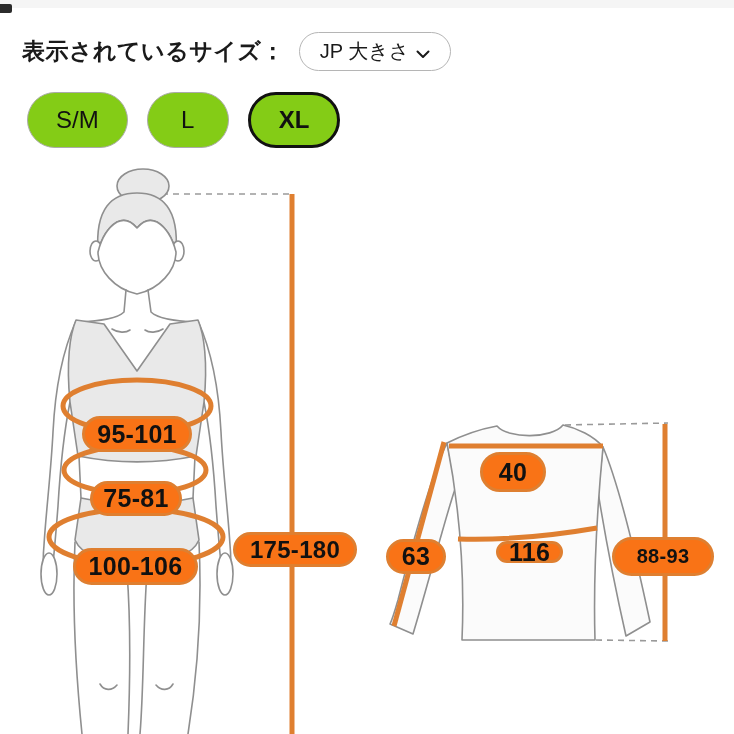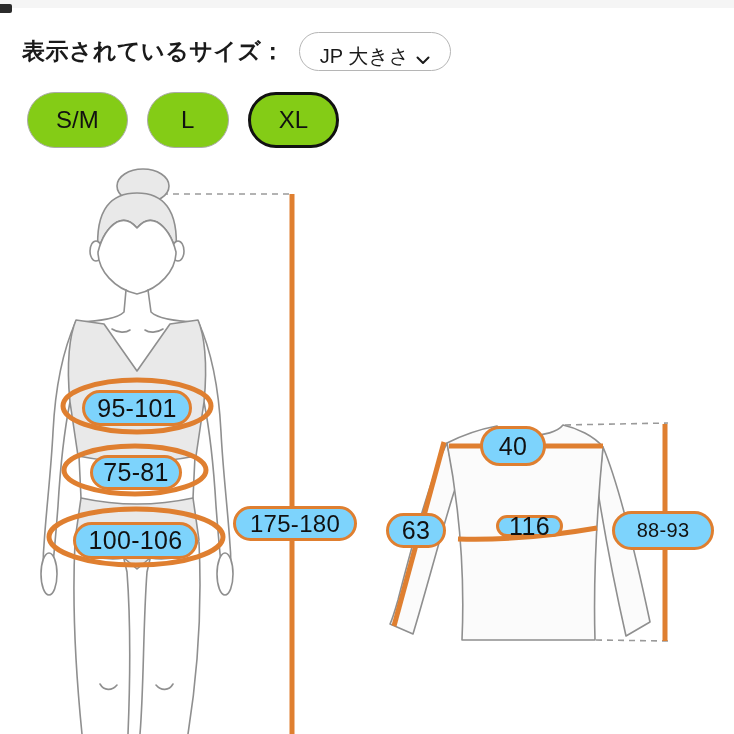--- a/index.html
+++ b/index.html
@@ -8,44 +8,44 @@
     background:#fff;font-family:"Liberation Sans","DejaVu Sans",sans-serif;
     color:#1a1a1a;
   }
   .top-strip{position:absolute;left:0;top:0;width:734px;height:8px;background:#f5f5f5;}
   .corner-fragment{position:absolute;left:0;top:4px;width:12px;height:9px;background:#2b2b2b;border-radius:0 2px 2px 0;}
 
   
   .header{position:absolute;left:22px;top:30px;width:700px;height:42px;display:flex;align-items:center;}
   .header-label{font-size:23px;font-weight:600;letter-spacing:.5px;}
   .unit-btn{
-    margin-left:14px;height:39px;padding:0 20px;display:inline-flex;align-items:flex-end;gap:7px;
+    margin-left:14px;height:39px;padding:0 20px;display:inline-flex;align-items:center;gap:7px;
     border:1.5px solid #b5b5b5;border-radius:999px;background:#fff;font-size:20px;color:#1a1a1a;
   }
   .chev{display:inline-block;margin-top:2px;}
 
   
   .size-row{position:absolute;left:27px;top:92px;display:flex;gap:19px;}
   .size-pill{
     height:56px;min-width:82px;padding:0 28px;box-sizing:border-box;
     display:flex;align-items:center;justify-content:center;
     border:1.5px solid #ababab;border-radius:29px;background:#84cc16;
     font-size:24px;color:#111;
   }
-  .size-pill.selected{border:3px solid #111;font-weight:400;}
+  .size-pill.selected{border:3px solid #111;font-weight:700;}
 
   
   .diagram{position:absolute;left:0;top:0;width:734px;height:734px;}
 
   
   .mpill{
-    position:absolute;box-sizing:border-box;background:#7dd3fc;
+    position:absolute;box-sizing:border-box;background:#f97316;
     border:3.5px solid var(--accent,#DF7F30);border-radius:999px;
     display:flex;align-items:center;justify-content:center;
-    font-size:25px;font-weight:400;color:#111;letter-spacing:.3px;
+    font-size:25px;font-weight:700;color:#111;letter-spacing:.3px;margin-top:26px;
   }
 
   
   .ln{fill:none;stroke:#8f8f8f;stroke-width:1.6;stroke-linecap:round;stroke-linejoin:round;}
   .shape-light{fill:#e9e9e9;stroke:#8f8f8f;stroke-width:1.6;stroke-linejoin:round;}
   .shape-skin{fill:#ffffff;stroke:#8f8f8f;stroke-width:1.6;stroke-linejoin:round;}
   .shape-cloth{fill:#fbfbfb;stroke:#8f8f8f;stroke-width:1.6;stroke-linejoin:round;}
   .band{fill:none;stroke:var(--accent,#DF7F30);stroke-width:5;}
   .oline{fill:none;stroke:var(--accent,#DF7F30);stroke-width:5;stroke-linecap:butt;}
   .dash{fill:none;stroke:#9a9a9a;stroke-width:1.6;stroke-dasharray:6 5;}

